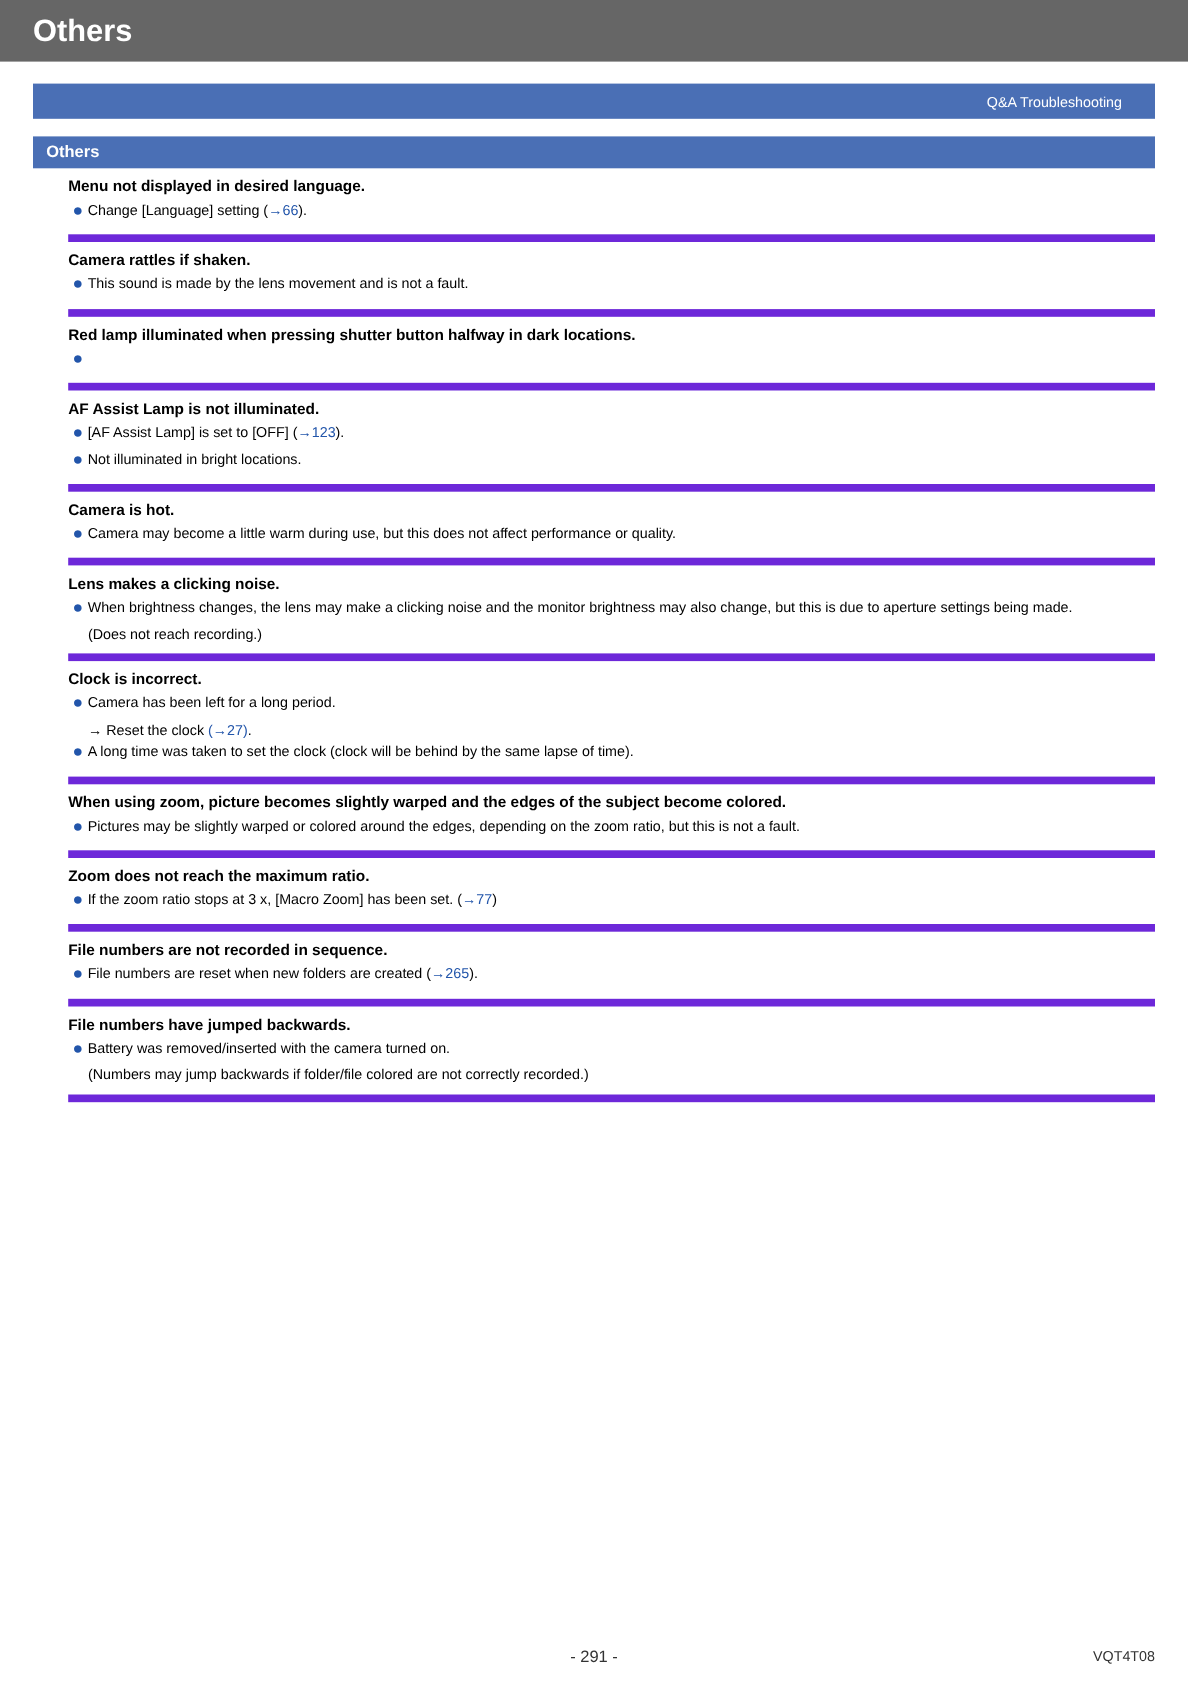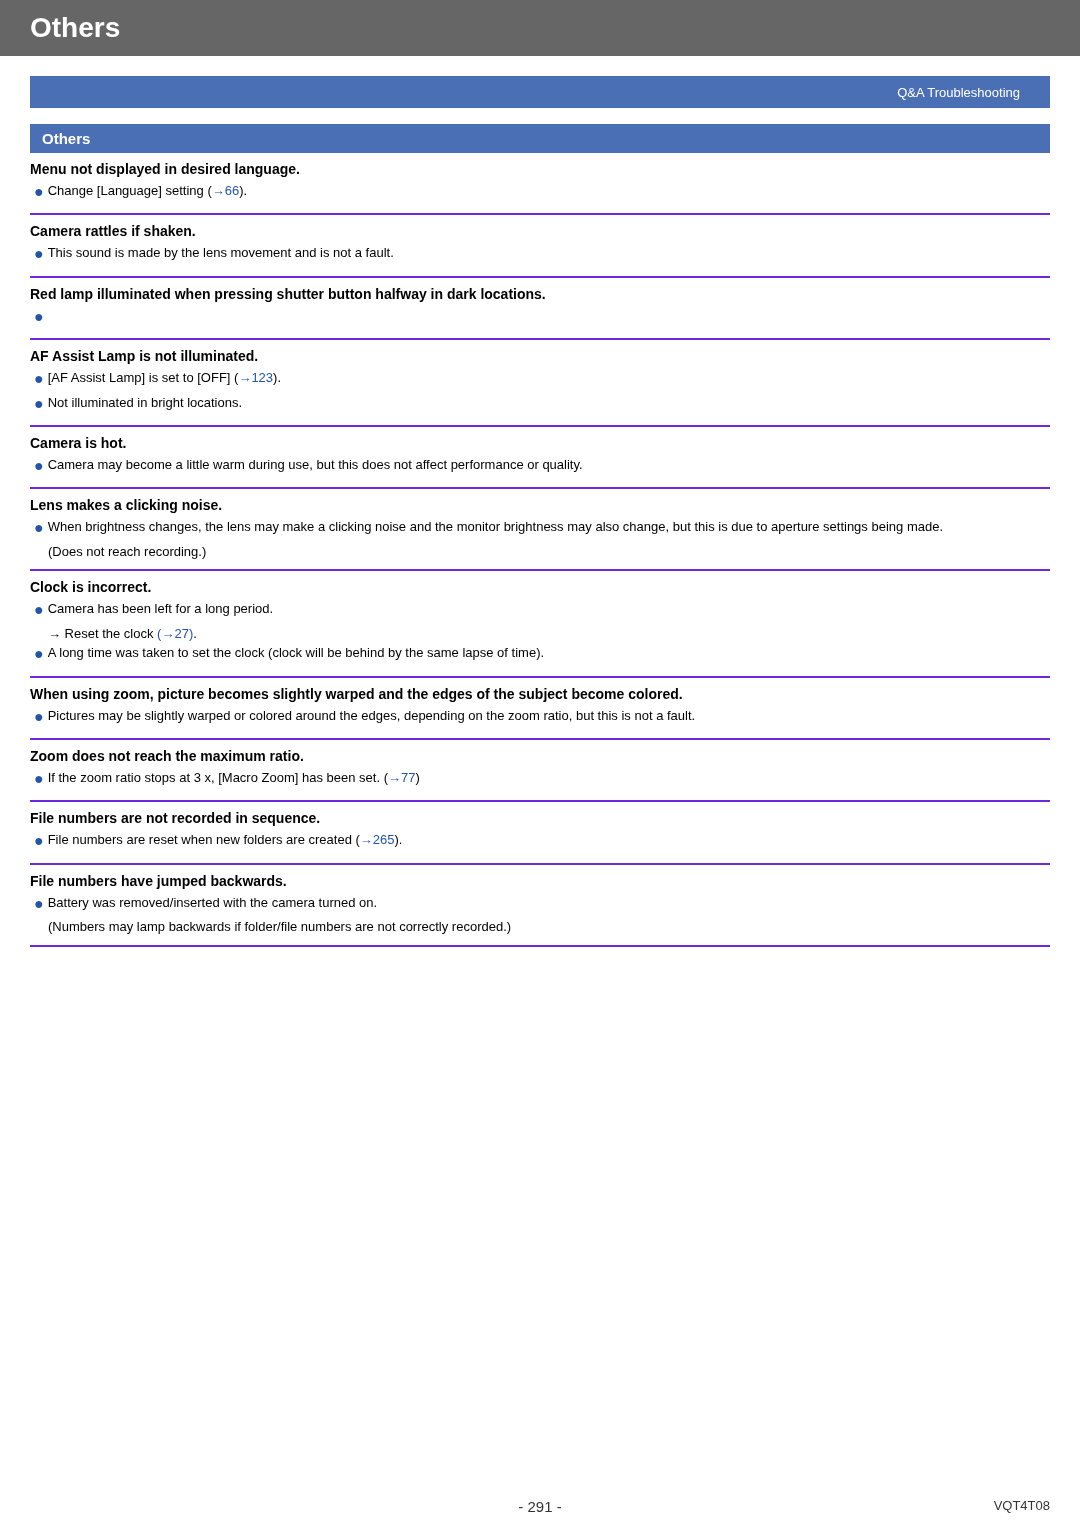--- a/index.html
+++ b/index.html
@@ -50,22 +50,23 @@
       font-weight: bold;
     }
 
     
     .content {
       margin: 0 30px;
     }
 
     
     .faq-item {
-      border-bottom: 2px solid #6d28d9;
+      border-bottom: 7px solid #6d28d9;
       padding: 8px 0;
+      margin-left: 32px;
     }
     .faq-question {
       font-weight: bold;
       font-size: 14px;
       margin-bottom: 4px;
     }
     .faq-answers {
       padding-left: 4px;
     }
     .faq-answer {
@@ -234,21 +235,21 @@
         </div>
       </div>
     </div>
     <div class="faq-item">
       <div class="faq-question">File numbers have jumped backwards.</div>
       <div class="faq-answers">
         <div class="faq-answer">
           <span class="bullet">●</span>
           <span class="answer-text">Battery was removed/inserted with the camera turned on.</span>
         </div>
-        <div class="answer-sub">(Numbers may lamp backwards if folder/file numbers are not correctly recorded.)</div>
+        <div class="answer-sub">(Numbers may jump backwards if folder/file colored are not correctly recorded.)</div>
       </div>
     </div>
   </div>
 
 <div class="page-footer">
   <span class="footer-page">- 291 -</span>
   <span class="footer-code">VQT4T08</span>
 </div>
 
 </body></html>

